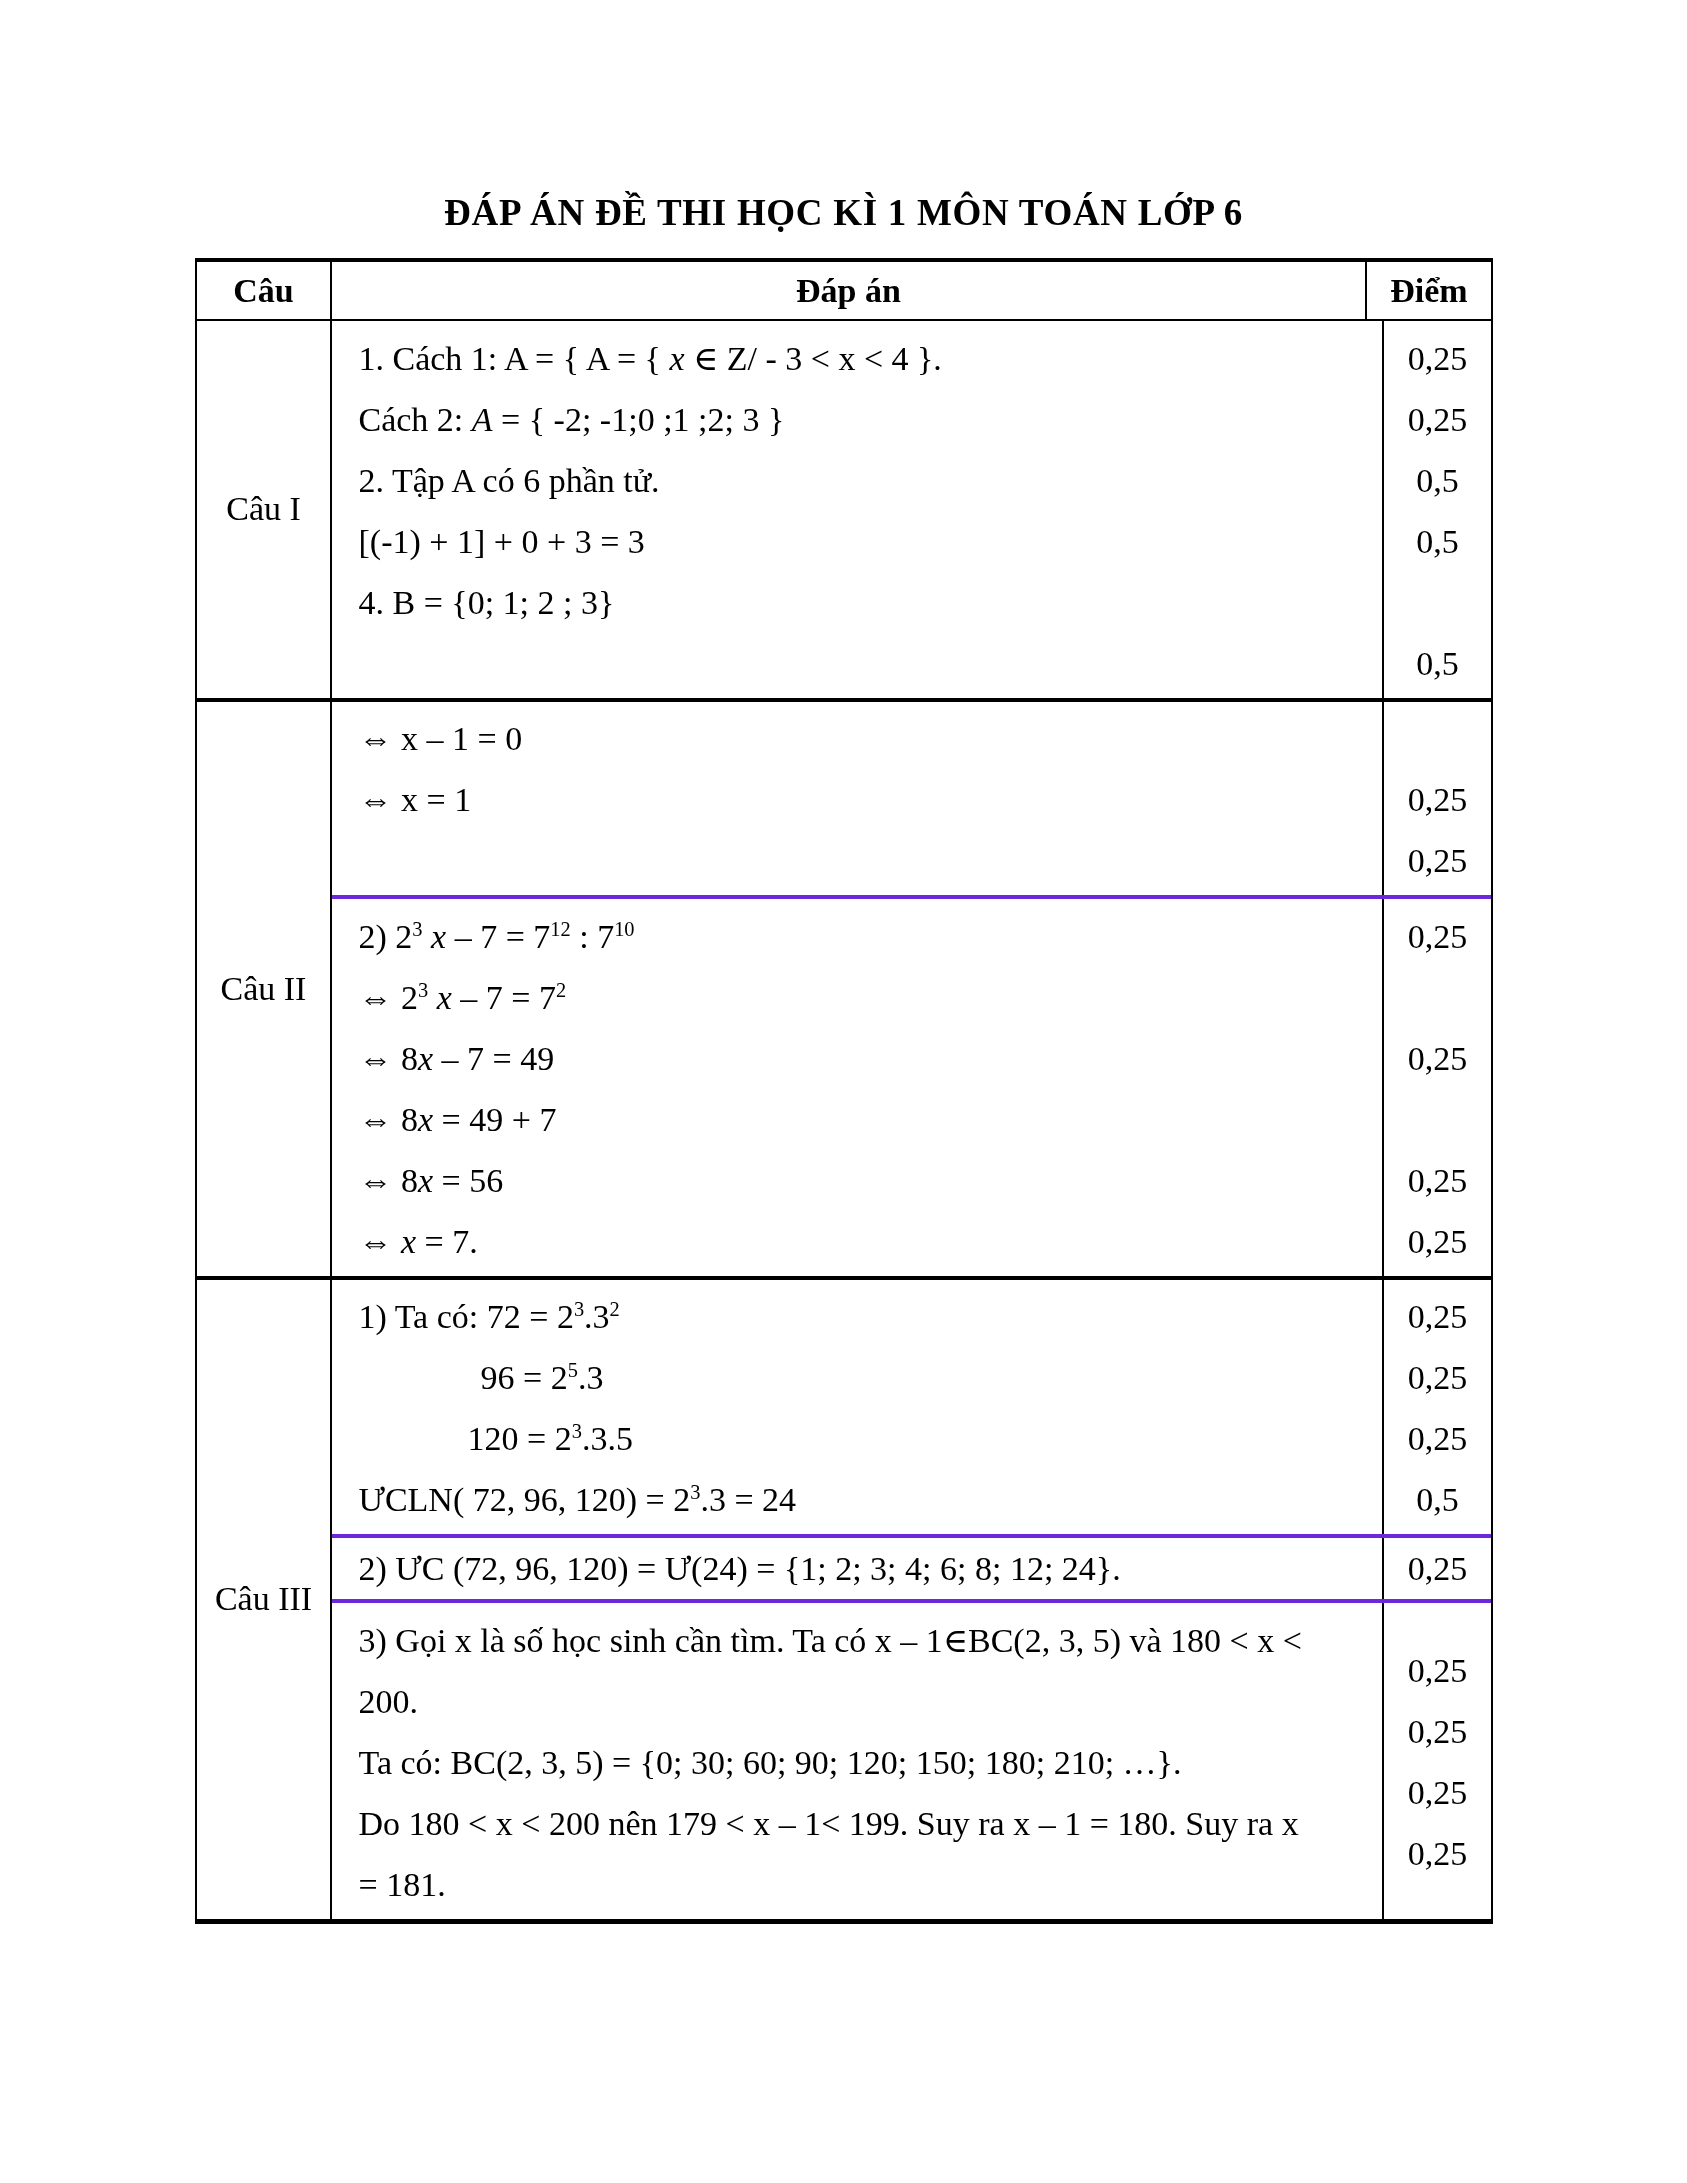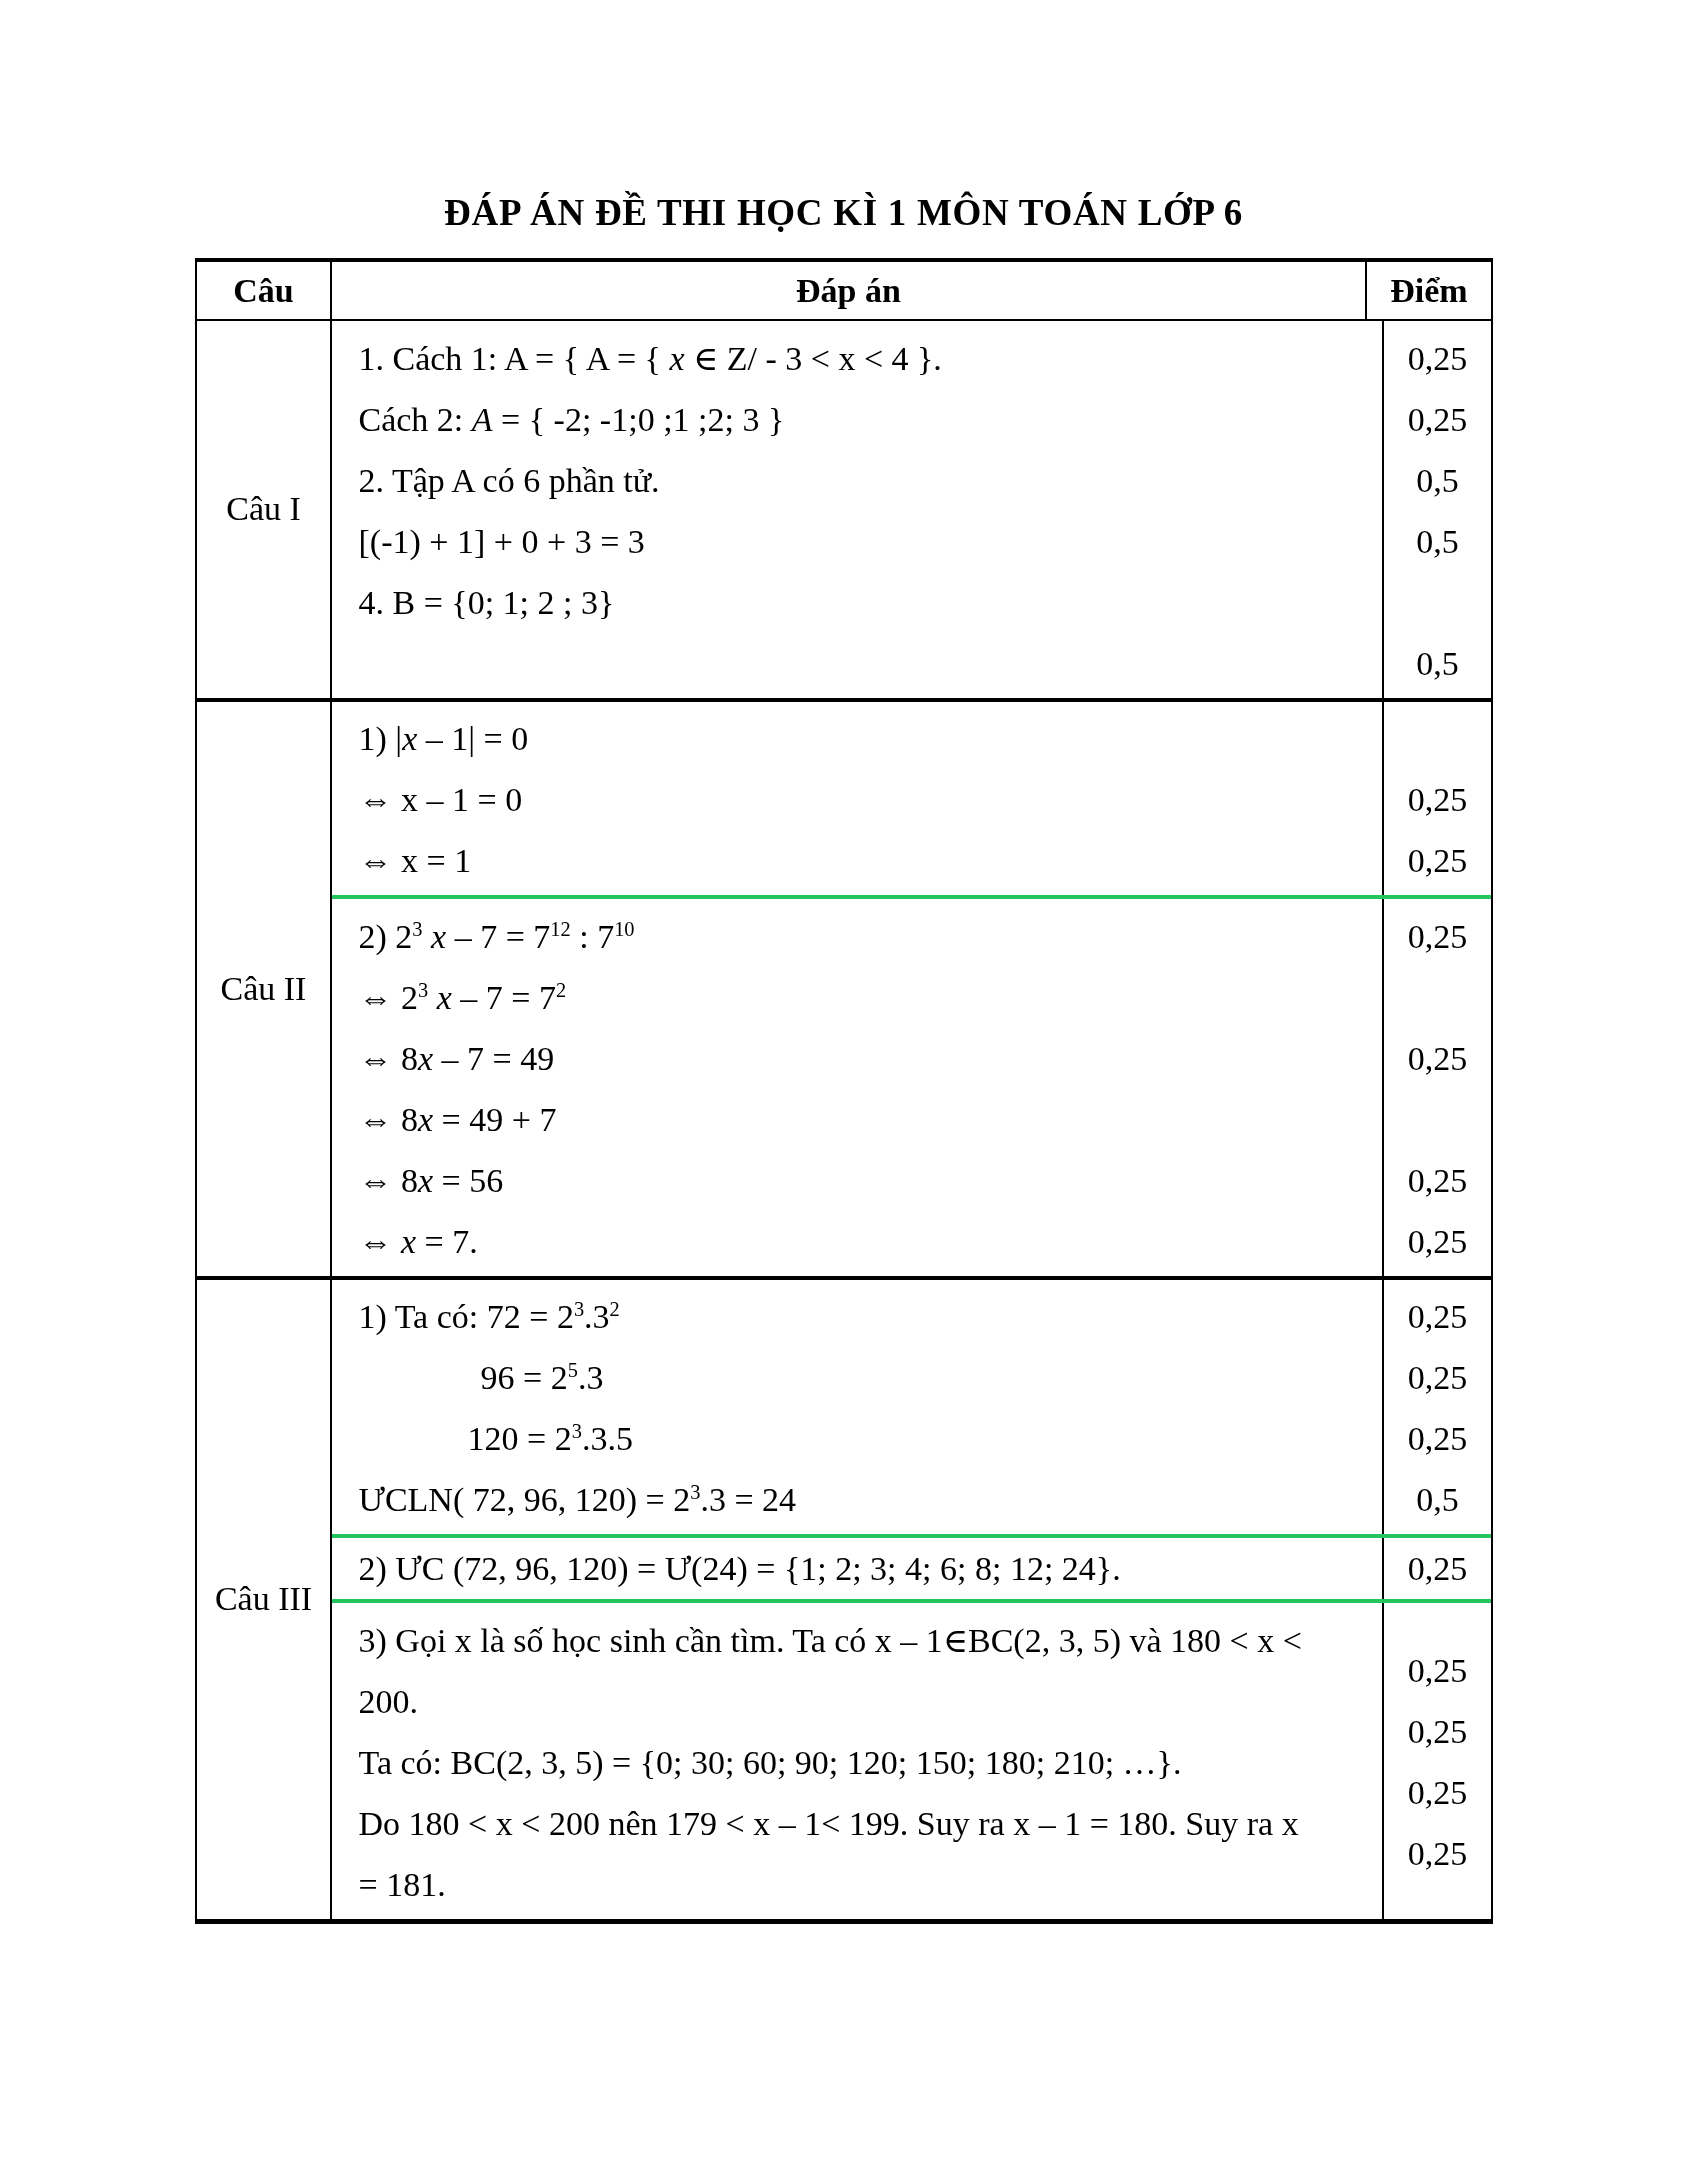--- a/index.html
+++ b/index.html
@@ -51,21 +51,21 @@
     border-top:4px solid #000;
   }
   .section:first-of-type{border-top:none;}
   .cau-cell{
     width:135px;flex:none;
     border-right:2px solid #000;
     display:flex;align-items:center;justify-content:center;
     box-sizing:border-box;
   }
   .section-body{flex:1;display:flex;flex-direction:column;}
-  .subrow{display:flex;border-top:4px solid #22c55e;}
+  .subrow{display:flex;border-top:4px solid #6d28d9;}
   .subrow:first-child{border-top:none;}
   .answer-cell{
     flex:1;
     border-right:2px solid #000;
     box-sizing:border-box;
     padding:6.6px 13.2px 4px 26.5px;
   }
   .points-cell{
     width:107px;flex:none;
     box-sizing:border-box;
@@ -115,21 +115,20 @@
                 <div class="pts-line">0,5</div>
               </div>
             </div>
           </div>
         </div>
         <div class="section">
           <div class="cau-cell">Câu II</div>
           <div class="section-body">
             <div class="subrow">
               <div class="answer-cell">
-                <div class="line"><span>1)  |</span><span class="it">x</span><span> – 1| = 0</span></div>
                 <div class="line"><span>⇔ x – 1 = 0</span></div>
                 <div class="line"><span>⇔ x = 1</span></div>
               </div>
               <div class="points-cell">
                 <div class="pts-line">&nbsp;</div>
                 <div class="pts-line">0,25</div>
                 <div class="pts-line">0,25</div>
               </div>
             </div>
             <div class="subrow">

